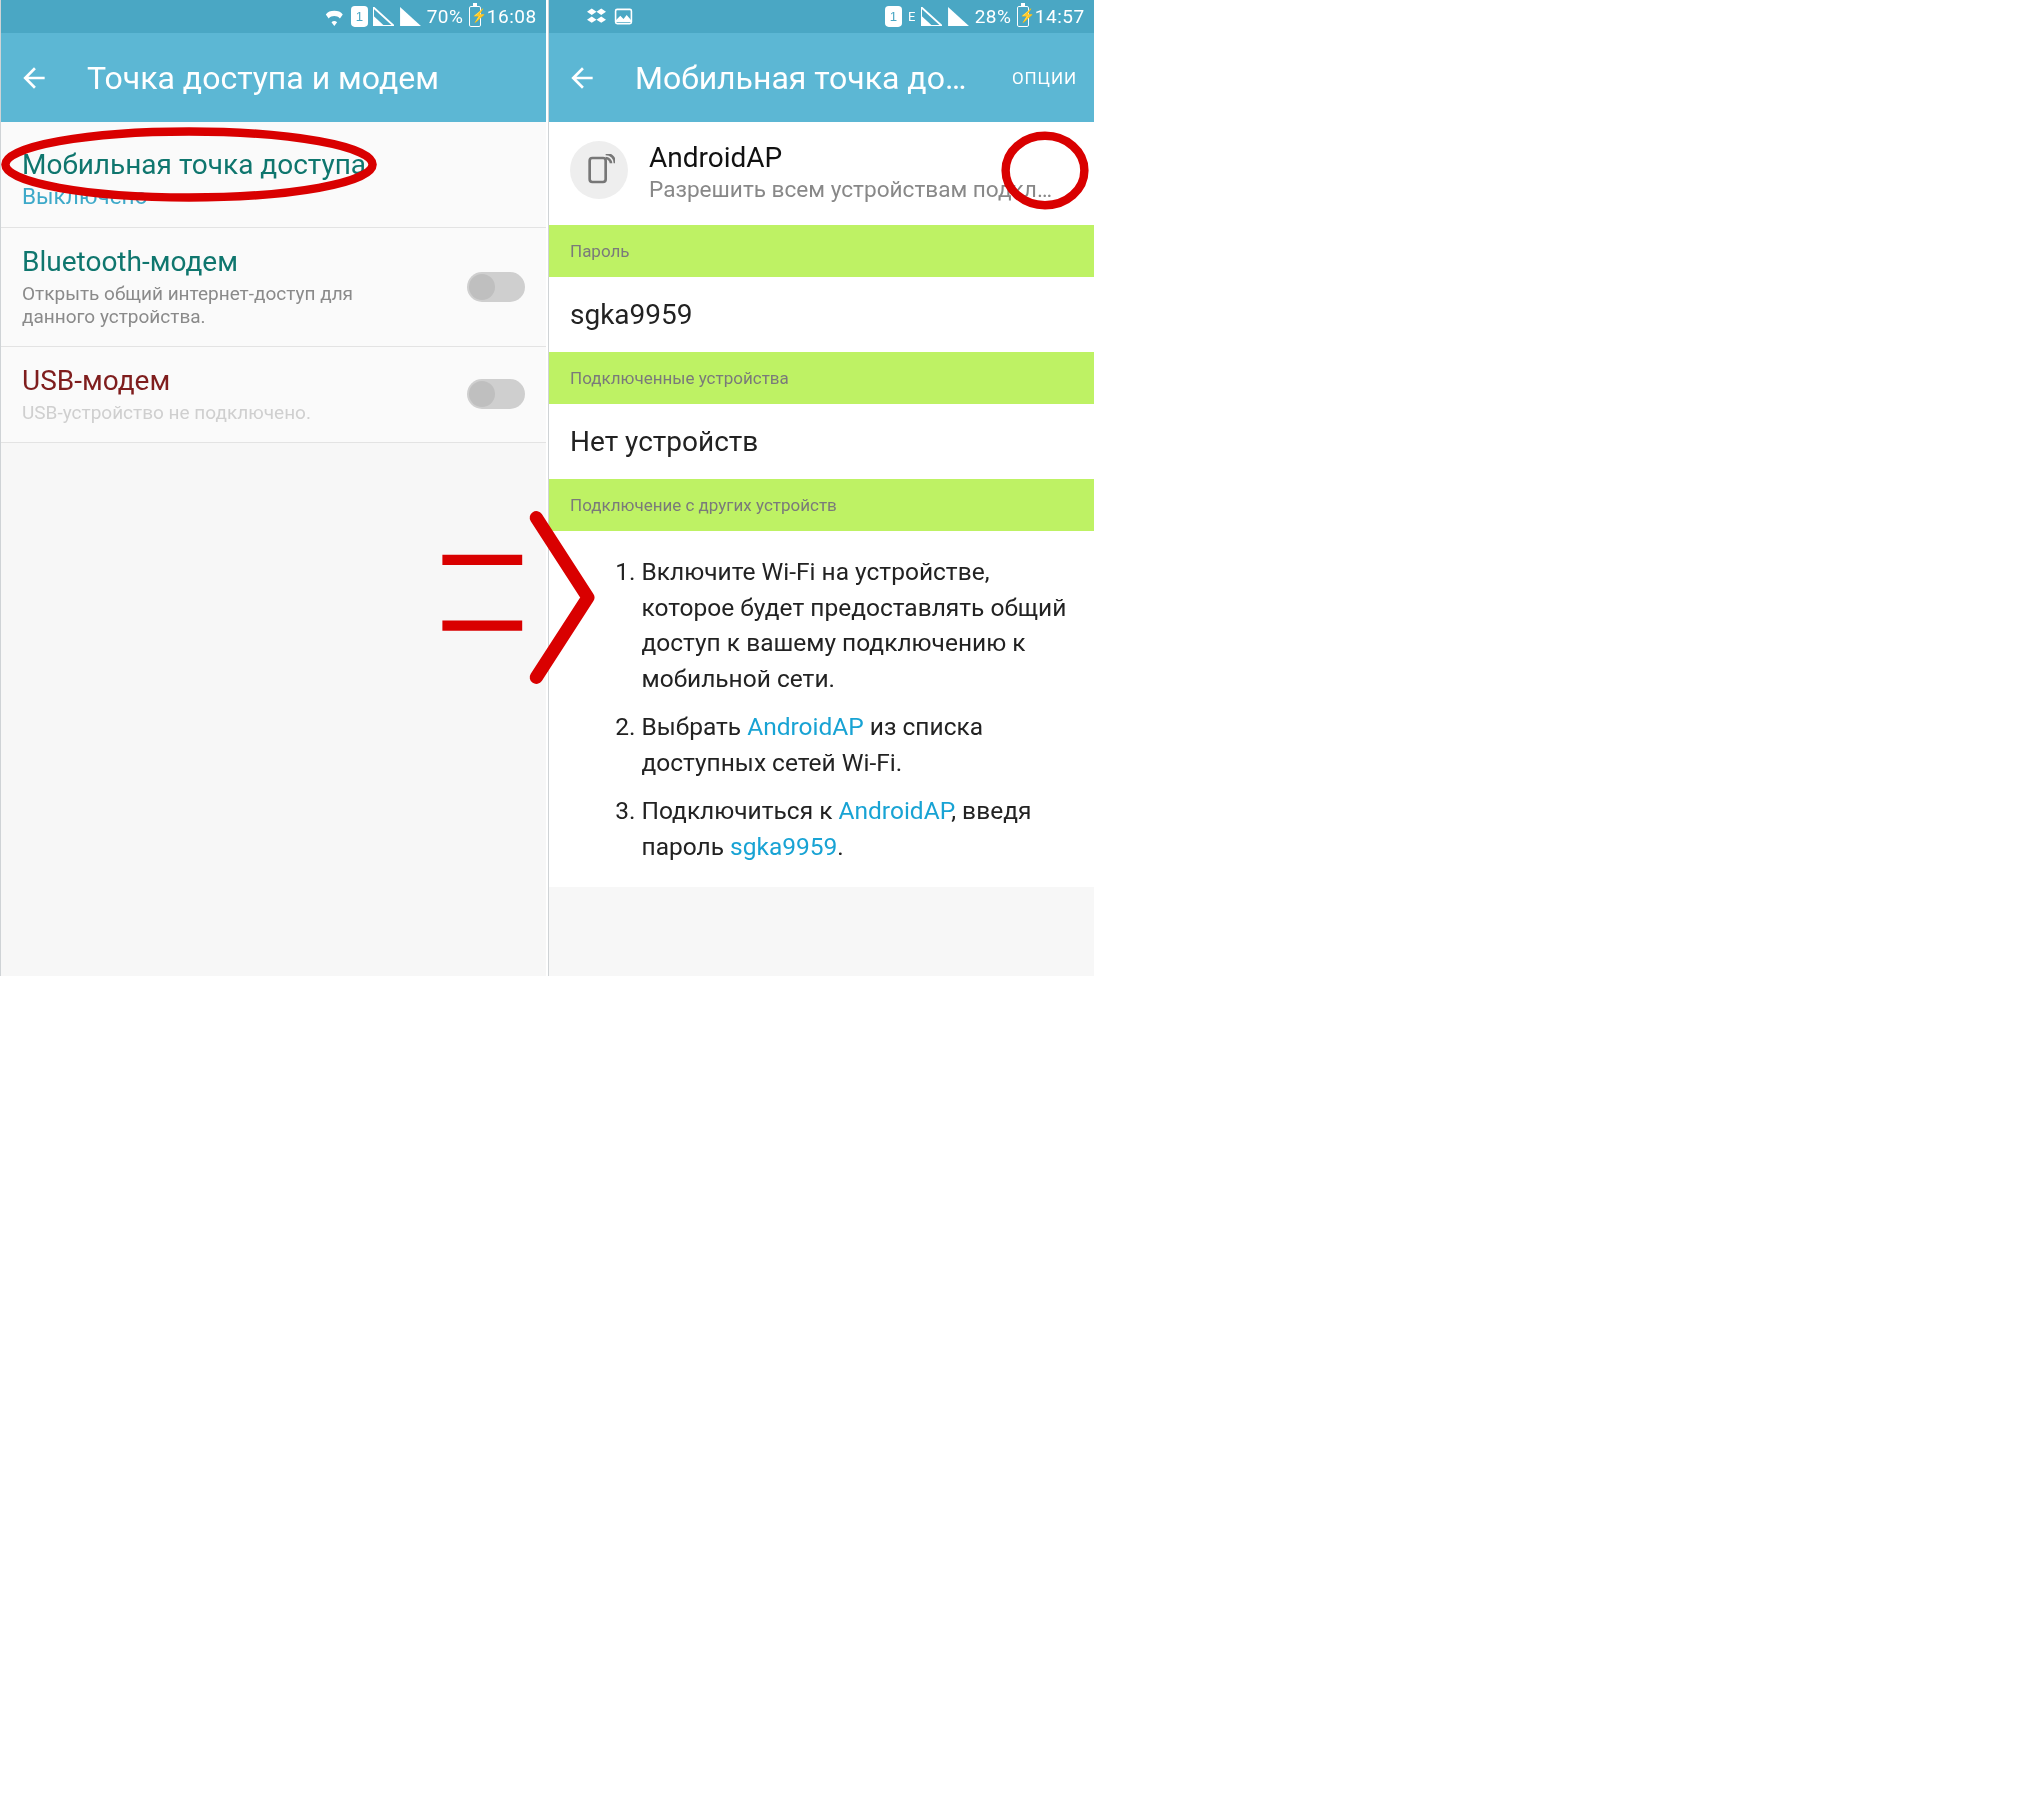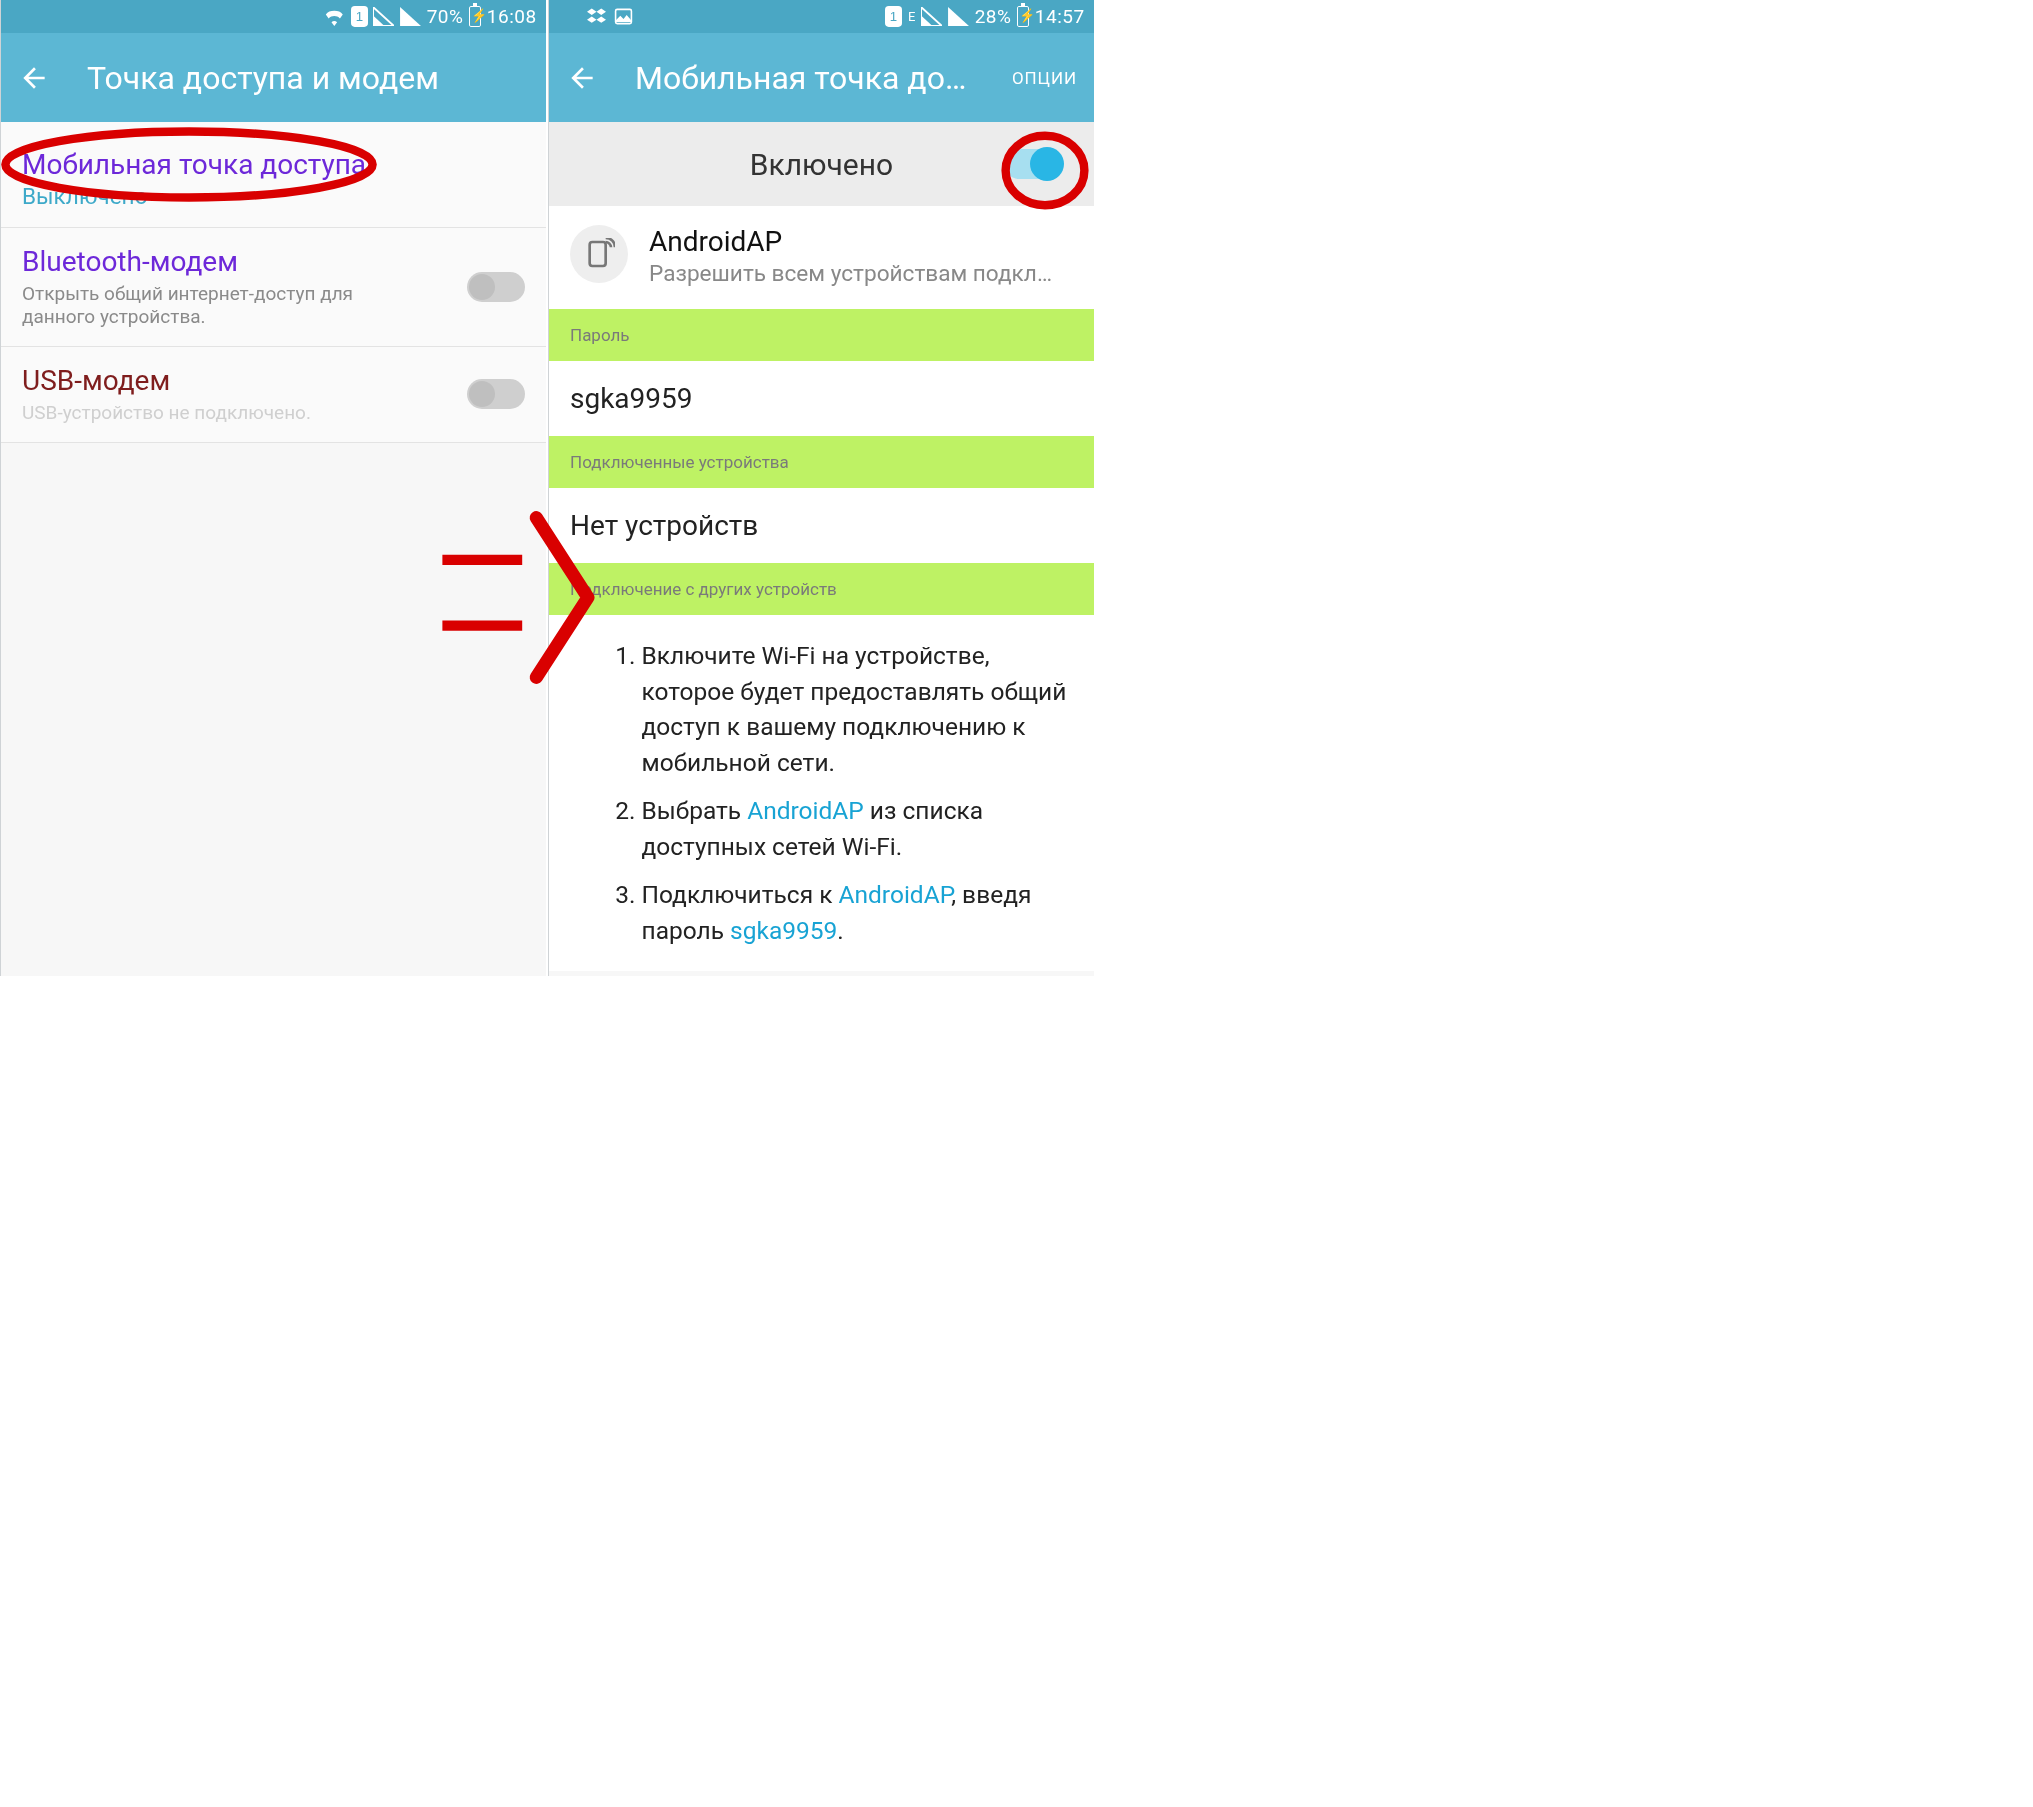--- a/index.html
+++ b/index.html
@@ -77,21 +77,21 @@
   
   .list{ background:#fafafa; }
   .row{
     background:#fafafa;
     padding:17px 21px;
     border-bottom:0.9px solid #e3e3e3;
     position:relative;
   }
   .row .primary{
     font-size:28px;
-    color:#6d28d9;
+    color:#0f766e;
   }
   .row .secondary{
     font-size:19px;
     color:#8a8a8a;
     margin-top:3.8px;
     line-height:1.25;
     max-width:395px;
   }
   .row.disabled .primary{ color:#7f1d1d; }
   .row.disabled .secondary{ color:#cfcfcf; }
@@ -252,26 +252,20 @@
   </div>
 
   <div class="appbar">
     <svg class="back" viewBox="0 0 24 24">
         <path fill="#fff" d="M20 11H7.8l5.6-5.6L12 4l-8 8 8 8 1.4-1.4L7.8 13H20z"></path>
       </svg>
     <div class="title">Мобильная точка дост…</div>
     <div class="menu">ОПЦИИ</div>
   </div>
 
-  <div class="big-toggle-row">
-    <div class="lbl">Включено</div>
-    <div class="switch on">
-        <div class="knob"></div>
-      </div>
-  </div>
 
   <div class="ap-row">
     <div class="ap-icon">
       <svg width="32" height="32" viewBox="0 0 24 24">
           <rect x="5" y="3" width="12" height="18" rx="2" fill="none" stroke="#777" stroke-width="2"></rect>
           <path d="M17 3c2 0 4 2 4 4" fill="none" stroke="#777" stroke-width="2"></path>
           <path d="M17 0c4 0 7 3 7 7" fill="none" stroke="#777" stroke-width="2"></path>
         </svg>
     </div>
     <div>

